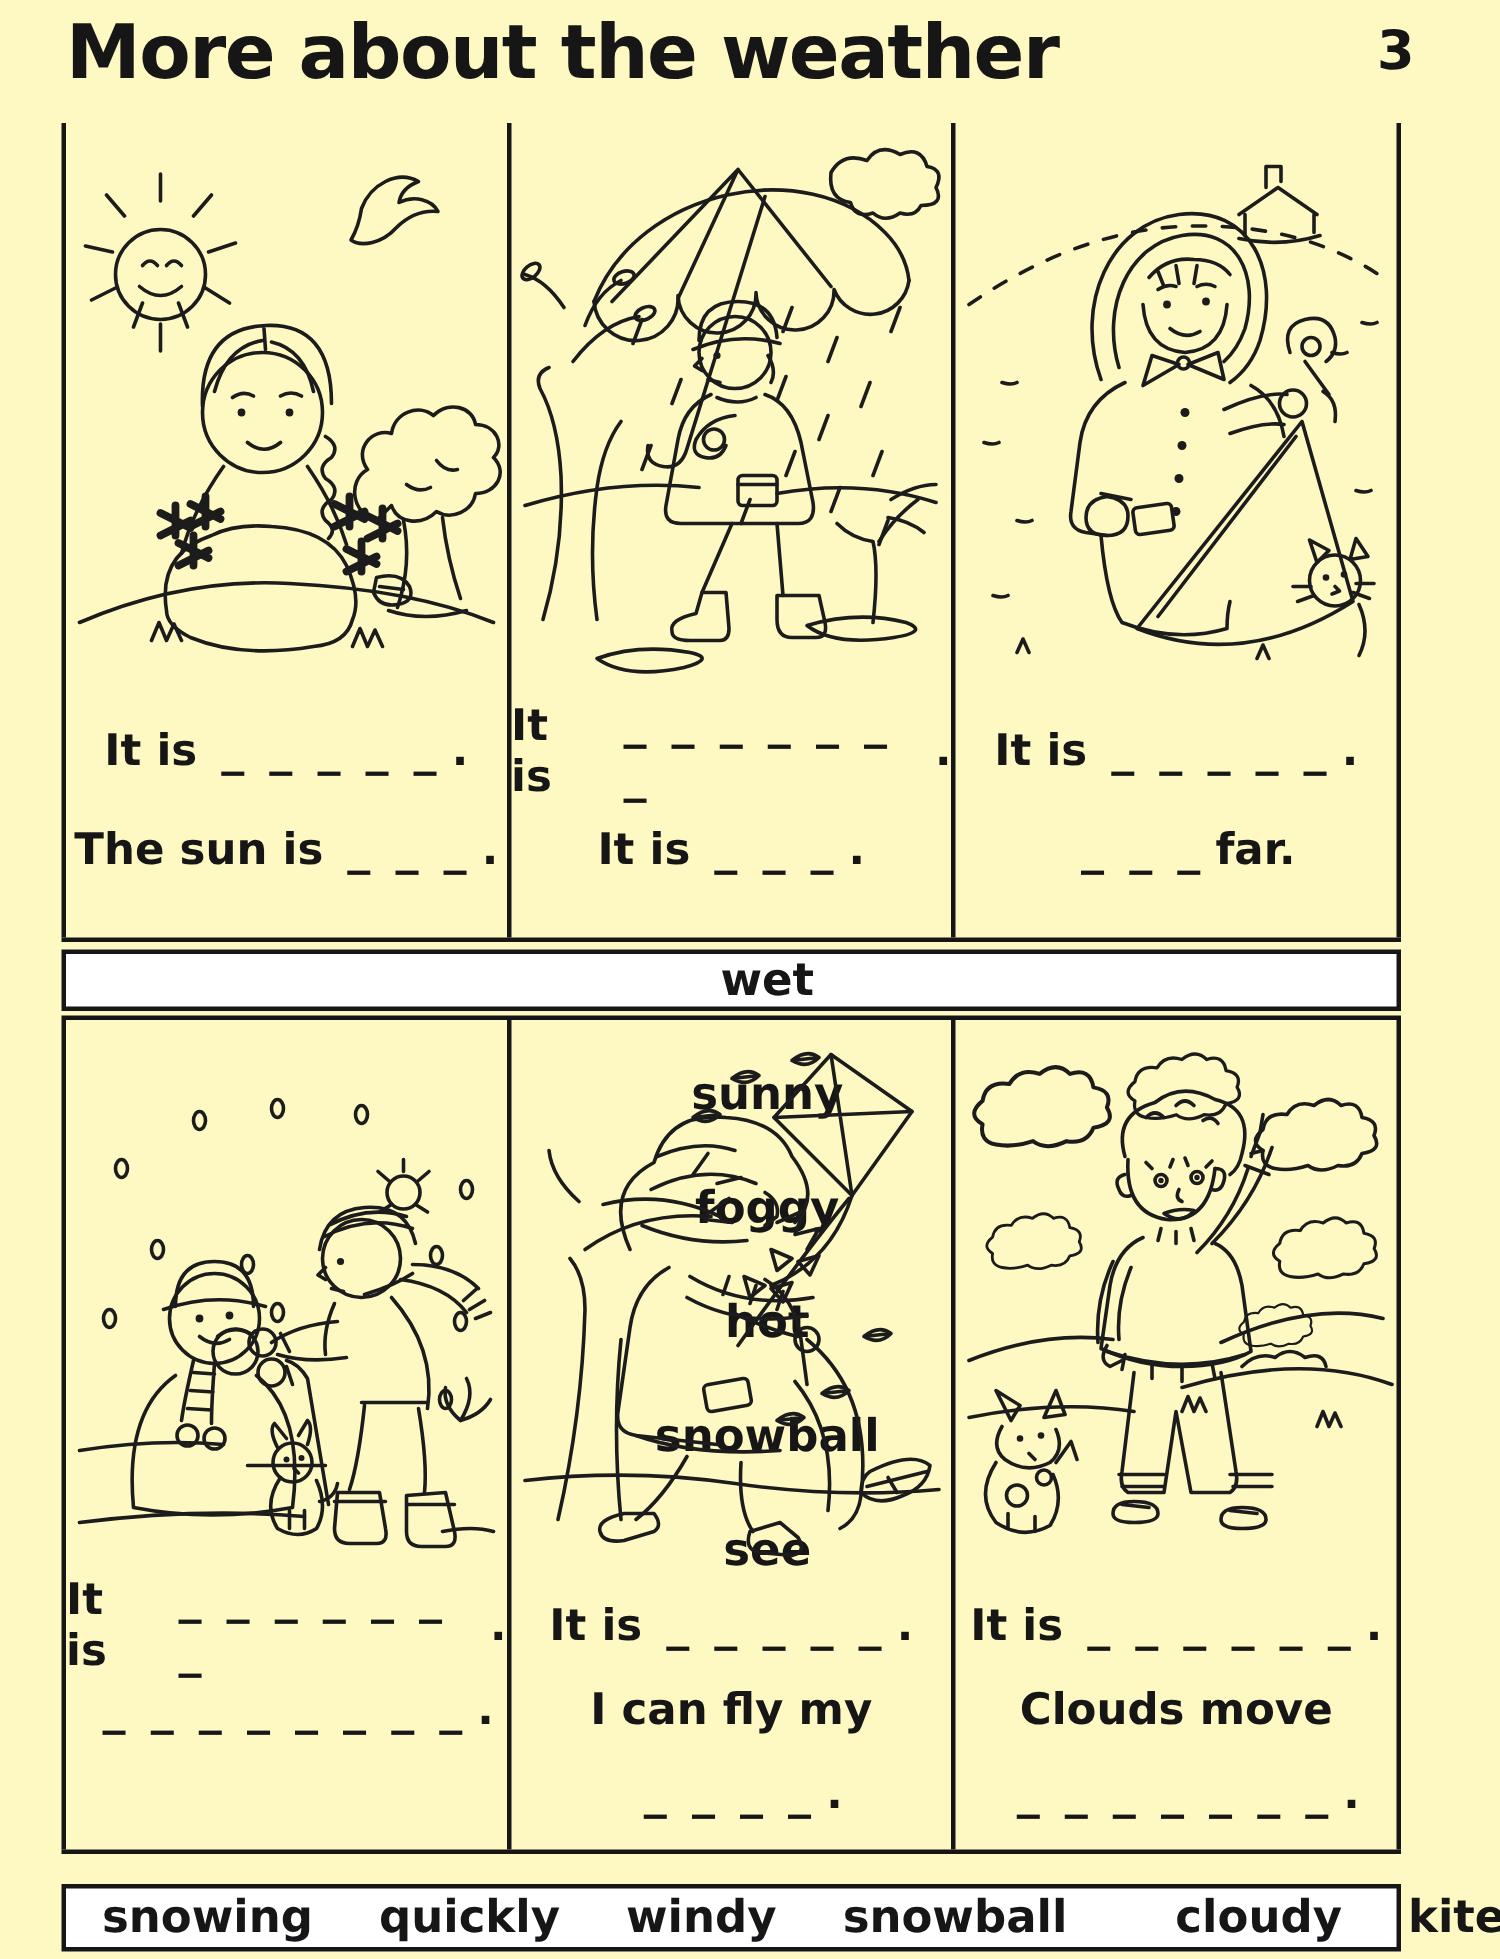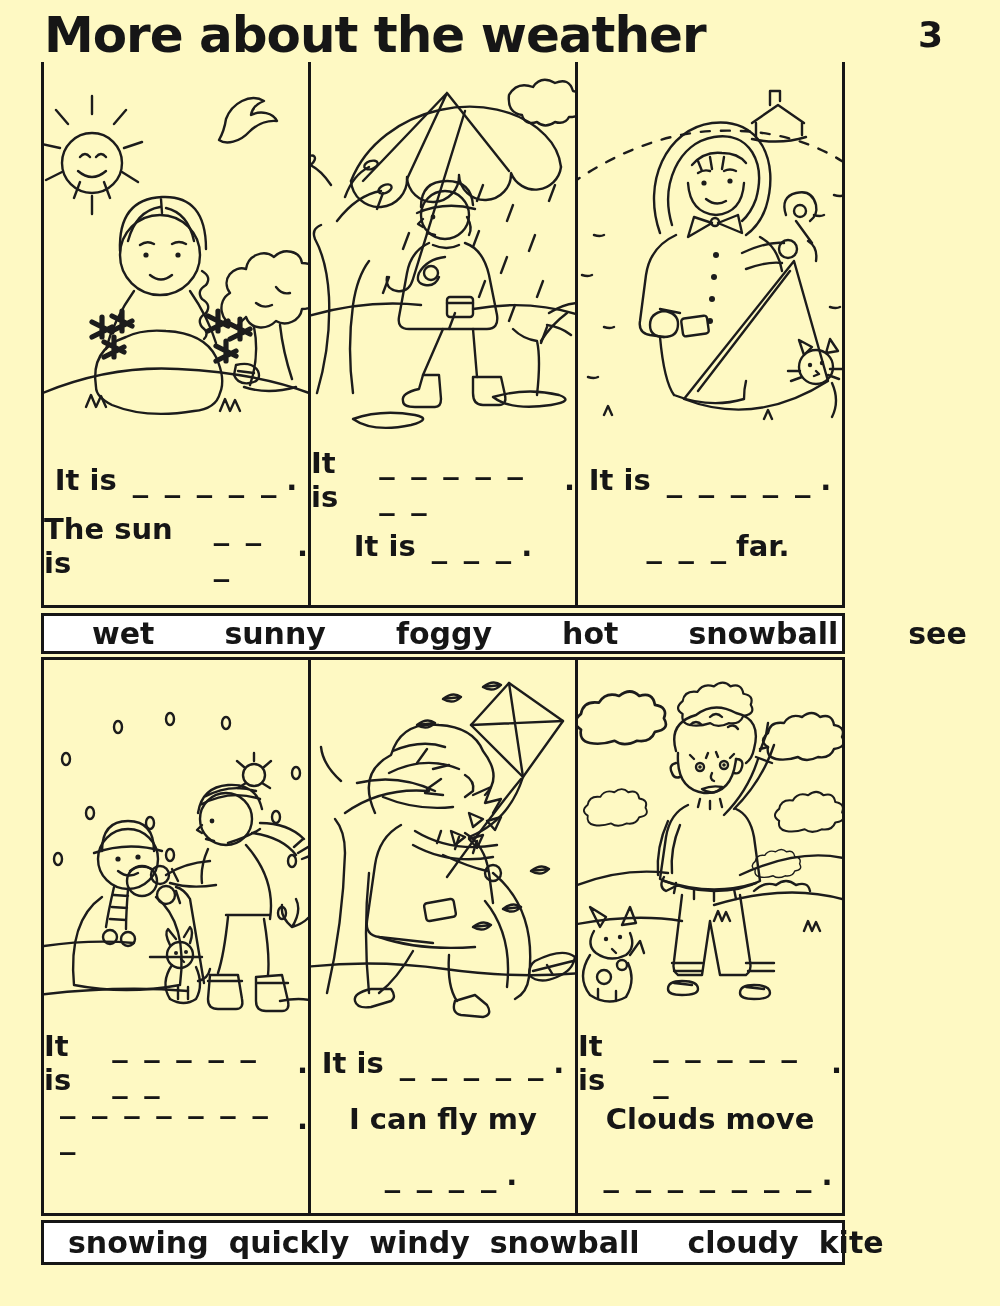--- a/index.html
+++ b/index.html
@@ -1,43 +1,43 @@
 <!DOCTYPE html>
 <html><head>
 <meta charset="utf-8">
 <style>
   html,body{margin:0;padding:0;background:#e8e8e8;}
   .page{position:relative;width:1000px;height:1306px;background:#fef9c3;
         font-family:"DejaVu Sans",sans-serif;color:#161616;overflow:hidden;}
   .title{position:absolute;left:44px;top:6px;font-size:50px;font-weight:700;
          letter-spacing:-1px;white-space:nowrap;}
   .page-num{position:absolute;left:918px;top:14px;font-size:36px;font-weight:600;}
-  .sheet{position:absolute;left:41px;top:62px;width:804px;}
+  .sheet{position:absolute;left:41px;top:82px;width:893px;}
   .prow{display:flex;border-bottom:3px solid #161616;}
   .prow1{height:543px;}
   .prow2{height:553px;border-top:3px solid #161616;margin-top:3px;}
   .panel{flex:1;border-left:3px solid #161616;box-sizing:border-box;
          display:flex;flex-direction:column;align-items:center;overflow:hidden;}
   .prow .panel:last-child{border-right:3px solid #161616;}
   .art{display:block;margin-top:3px;}
   .art *{fill:none;stroke:#1c1c1c;stroke-width:2.4;stroke-linecap:round;stroke-linejoin:round;}
   .art .fl{fill:#1c1c1c;stroke:none;}
   .art .thk{stroke-width:5.2;}
   .art .dsh{stroke-dasharray:9 11;}
   .caption{width:100%;}
   .cap-line{margin:0;display:flex;align-items:baseline;justify-content:center;
             font-size:29px;font-weight:600;}
   .prow1 .cap-line{height:66px;align-items:center;}
   .prow2 .cap-line{height:56px;align-items:center;}
   .blank{margin-left:16px;letter-spacing:3px;font-size:1.06em;font-weight:600;}
   .post{margin-left:7px;}
   .bank{box-sizing:border-box;border:3px solid #161616;display:flex;align-items:center;
         font-size:30px;font-weight:600;background:#fff;}
-  .bank1{height:41px;margin-top:5px;gap:70px;padding-left:48px;}
-  .bank2{height:45px;margin-top:4px;gap:20px;padding-left:24px;}
+  .bank1{height:41px;margin-top:5px;gap:41px;padding-left:48px;flex-direction:column;}
+  .bank2{height:45px;margin-top:20px;gap:44px;padding-left:24px;}
   .bank2 span:nth-of-type(5){margin-left:28px;}
   .bank span{white-space:nowrap;}
 </style>
 </head>
 <body>
 
 <div class="page">
 
   <div class="title">More about the weather</div>
   <div class="page-num">3</div>

